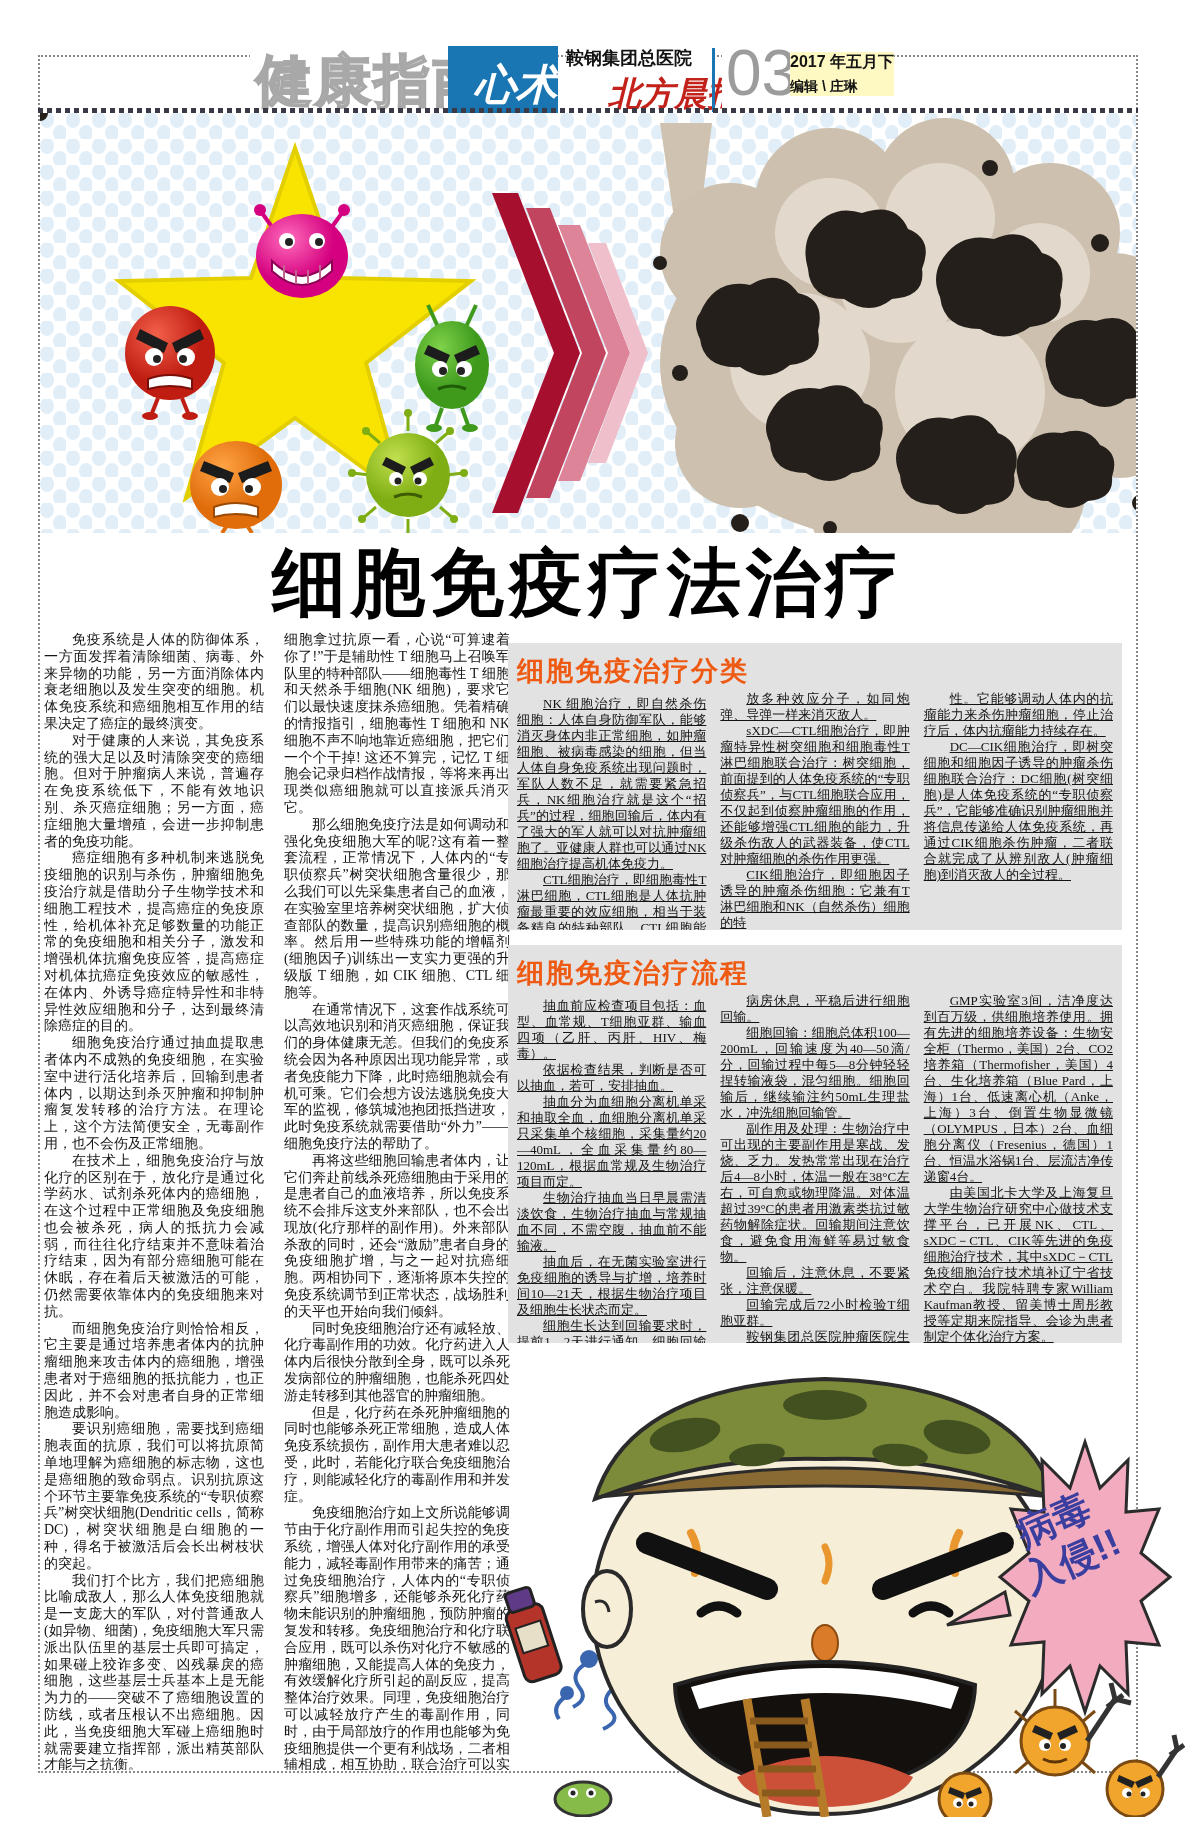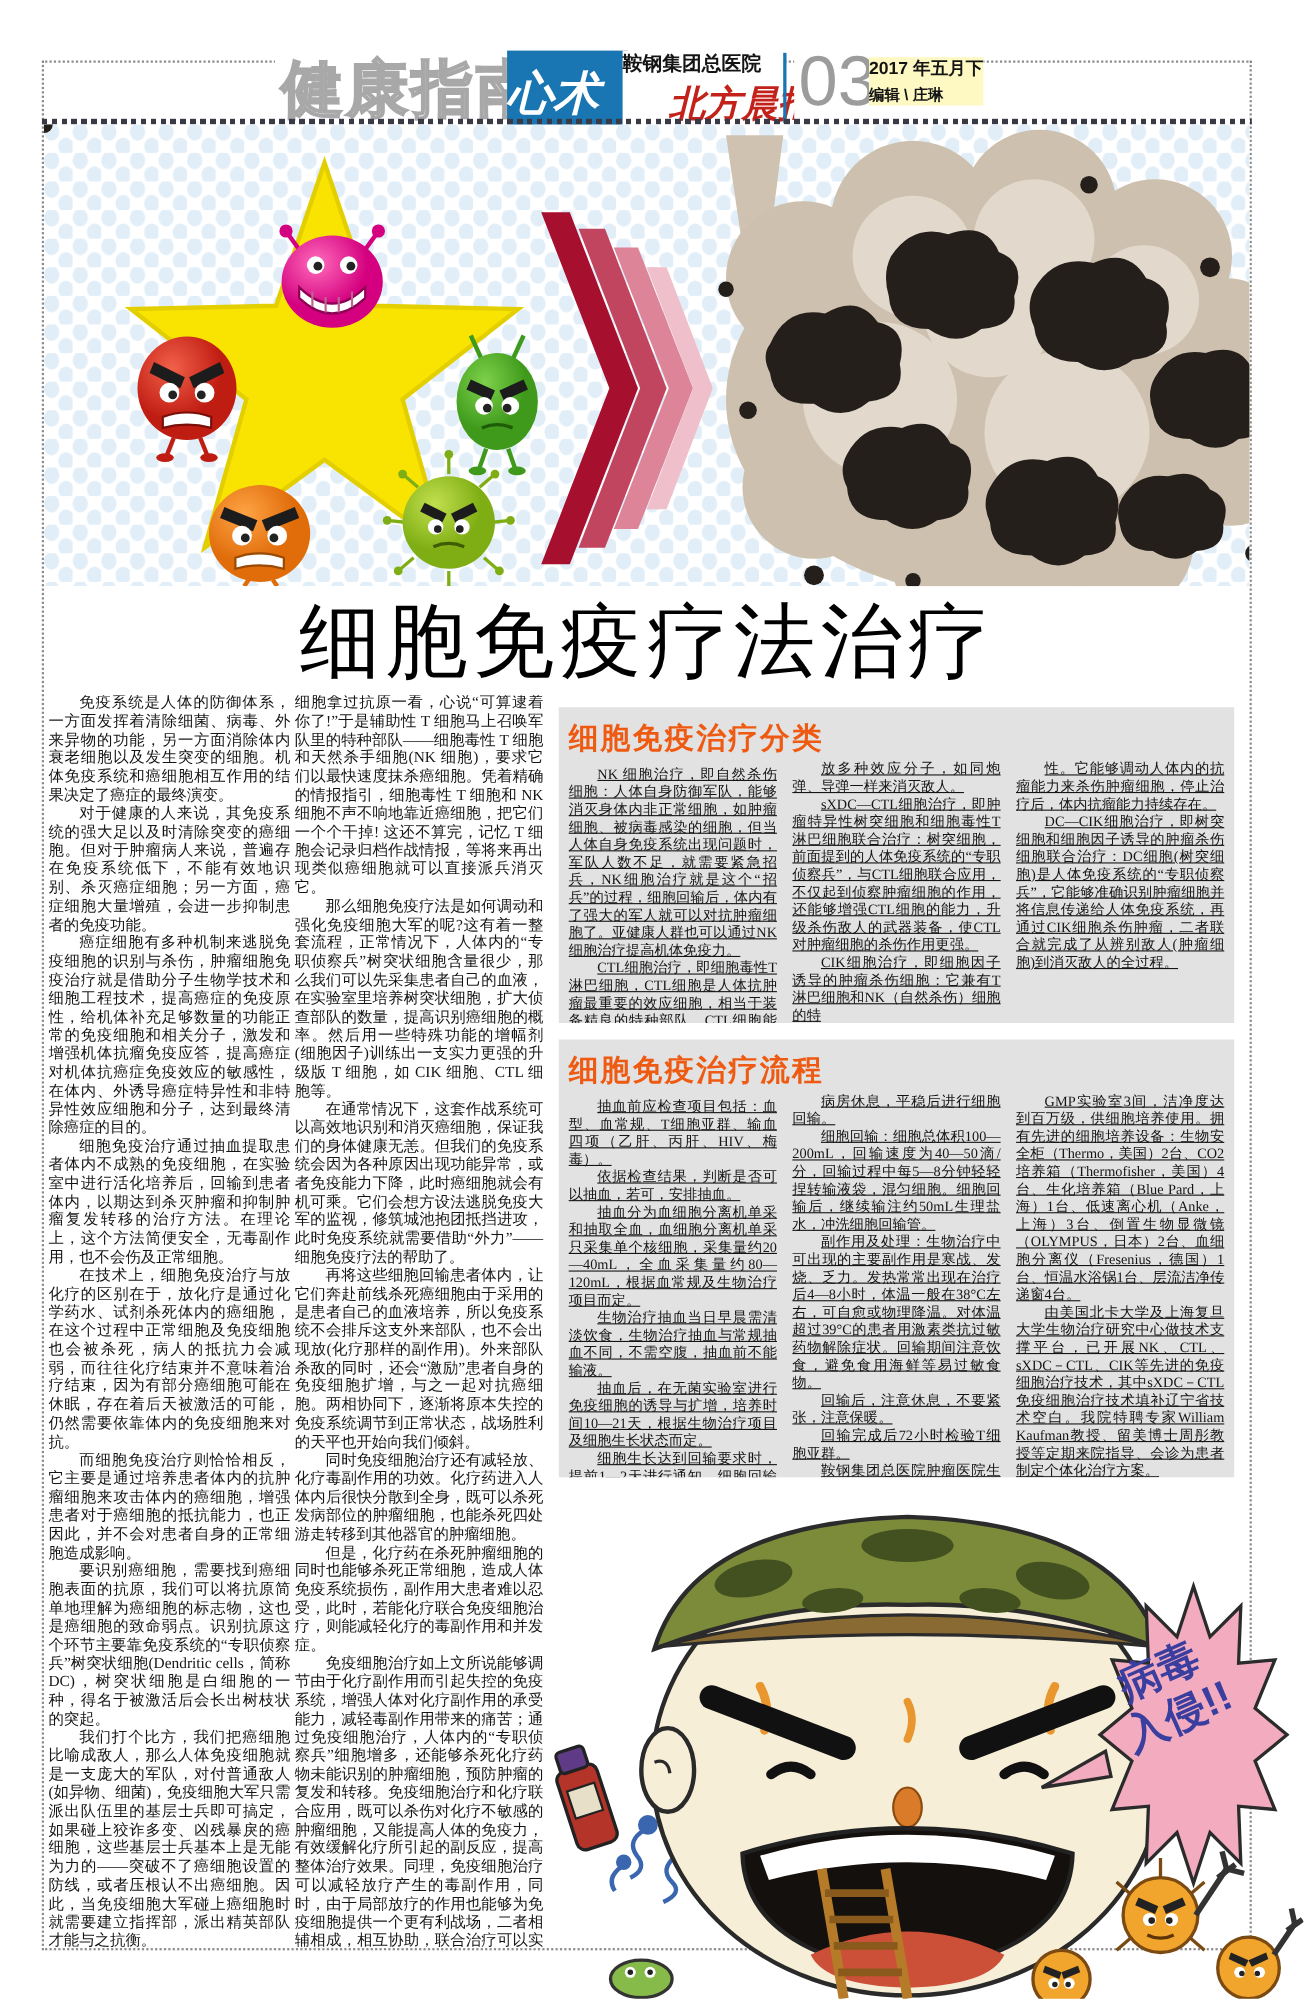--- a/index.html
+++ b/index.html
@@ -5,45 +5,45 @@
   html,body{margin:0;padding:0;background:#ffffff;}
   .page{position:relative;width:1186px;height:1829px;background:#fff;overflow:hidden;
         font-family:"Liberation Serif","DejaVu Serif",serif;color:#141414;}
   .frame{position:absolute;left:38px;top:55px;width:1100px;height:1718px;
          border:2px dotted #8a8a8a;box-sizing:border-box;pointer-events:none;}
   
   .masthead{position:absolute;left:0;top:0;width:1186px;height:115px;}
   .section-title{position:absolute;left:250px;top:44px;font-size:56px;font-weight:700;
         letter-spacing:3px;color:#fdfdfd;-webkit-text-stroke:2px #a8a8a8;
         font-family:"Liberation Sans","DejaVu Sans",sans-serif;background:#fff;padding:0 6px;}
-  .logo-box{position:absolute;left:461px;top:46px;width:110px;height:77px;background:#1a76b2;
-        color:#fff;display:flex;align-items:center;justify-content:flex-start;
+  .logo-box{position:absolute;left:448px;top:46px;width:110px;height:77px;background:#1a76b2;
+        color:#fff;display:flex;align-items:center;justify-content:flex-end;
         font-size:42px;font-weight:700;font-style:italic;font-family:"Liberation Serif",serif;}
   .paper-block{position:absolute;left:566px;top:46px;width:145px;height:70px;background:#fff;}
   .hospital{font-size:18px;font-weight:700;font-family:"Liberation Sans",sans-serif;white-space:nowrap;}
   .paper-name{font-size:33px;font-weight:900;font-style:italic;color:#c3221b;margin-top:2px;
         font-family:"Liberation Serif",serif;white-space:nowrap;margin-left:42px;}
   .vline{position:absolute;left:712px;top:48px;width:3px;height:64px;background:#1a76b2;}
   .page-num{position:absolute;left:722px;top:36px;font-size:64px;color:#9c9c9c;
         font-family:"Liberation Sans",sans-serif;background:#fff;padding:0 4px;}
   .date-block{position:absolute;left:790px;top:52px;background:#fef9c3;}
   .issue-date{font-size:16px;font-weight:700;font-family:"Liberation Sans",sans-serif;}
   .editor{font-size:14px;font-weight:700;margin-top:5px;font-family:"Liberation Sans",sans-serif;}
   .header-rule{position:absolute;left:38px;top:108px;width:1100px;height:5px;
         background:repeating-linear-gradient(90deg,#3a3a46 0 5px,transparent 5px 9px);}
   
   .hero{position:absolute;left:40px;top:113px;width:1096px;height:420px;overflow:hidden;}
   
   .headline{position:absolute;left:40px;top:534px;width:1096px;margin:0;text-align:center;
-        font-size:74px;font-weight:400;letter-spacing:5px;color:#000;
+        font-size:74px;font-weight:700;letter-spacing:5px;color:#000;
         font-family:"Liberation Sans","DejaVu Sans",sans-serif;}
   
   .col{position:absolute;top:632px;height:1138px;overflow:hidden;}
   .col-left{left:44px;width:220px;}
-  .col-mid{left:268px;width:226px;}
+  .col-mid{left:284px;width:226px;}
   .col p{margin:0;font-size:14px;line-height:16.8px;text-align:justify;text-indent:2em;}
   p.cont{text-indent:0;}
   
   .panel{position:absolute;left:508px;width:614px;background:#e2e2e2;box-sizing:border-box;
          display:flex;gap:14px;padding:10px 9px 8px 9px;overflow:hidden;}
   .panel-class{top:643px;height:287px;}
   .panel-flow{top:945px;height:398px;}
   .pcol{flex:1 1 0;min-width:0;}
   .pcol.pad{padding-top:38px;}
   .panel-title{margin:0 0 7px 0;font-size:27px;font-weight:900;color:#ef5a13;letter-spacing:2px;

